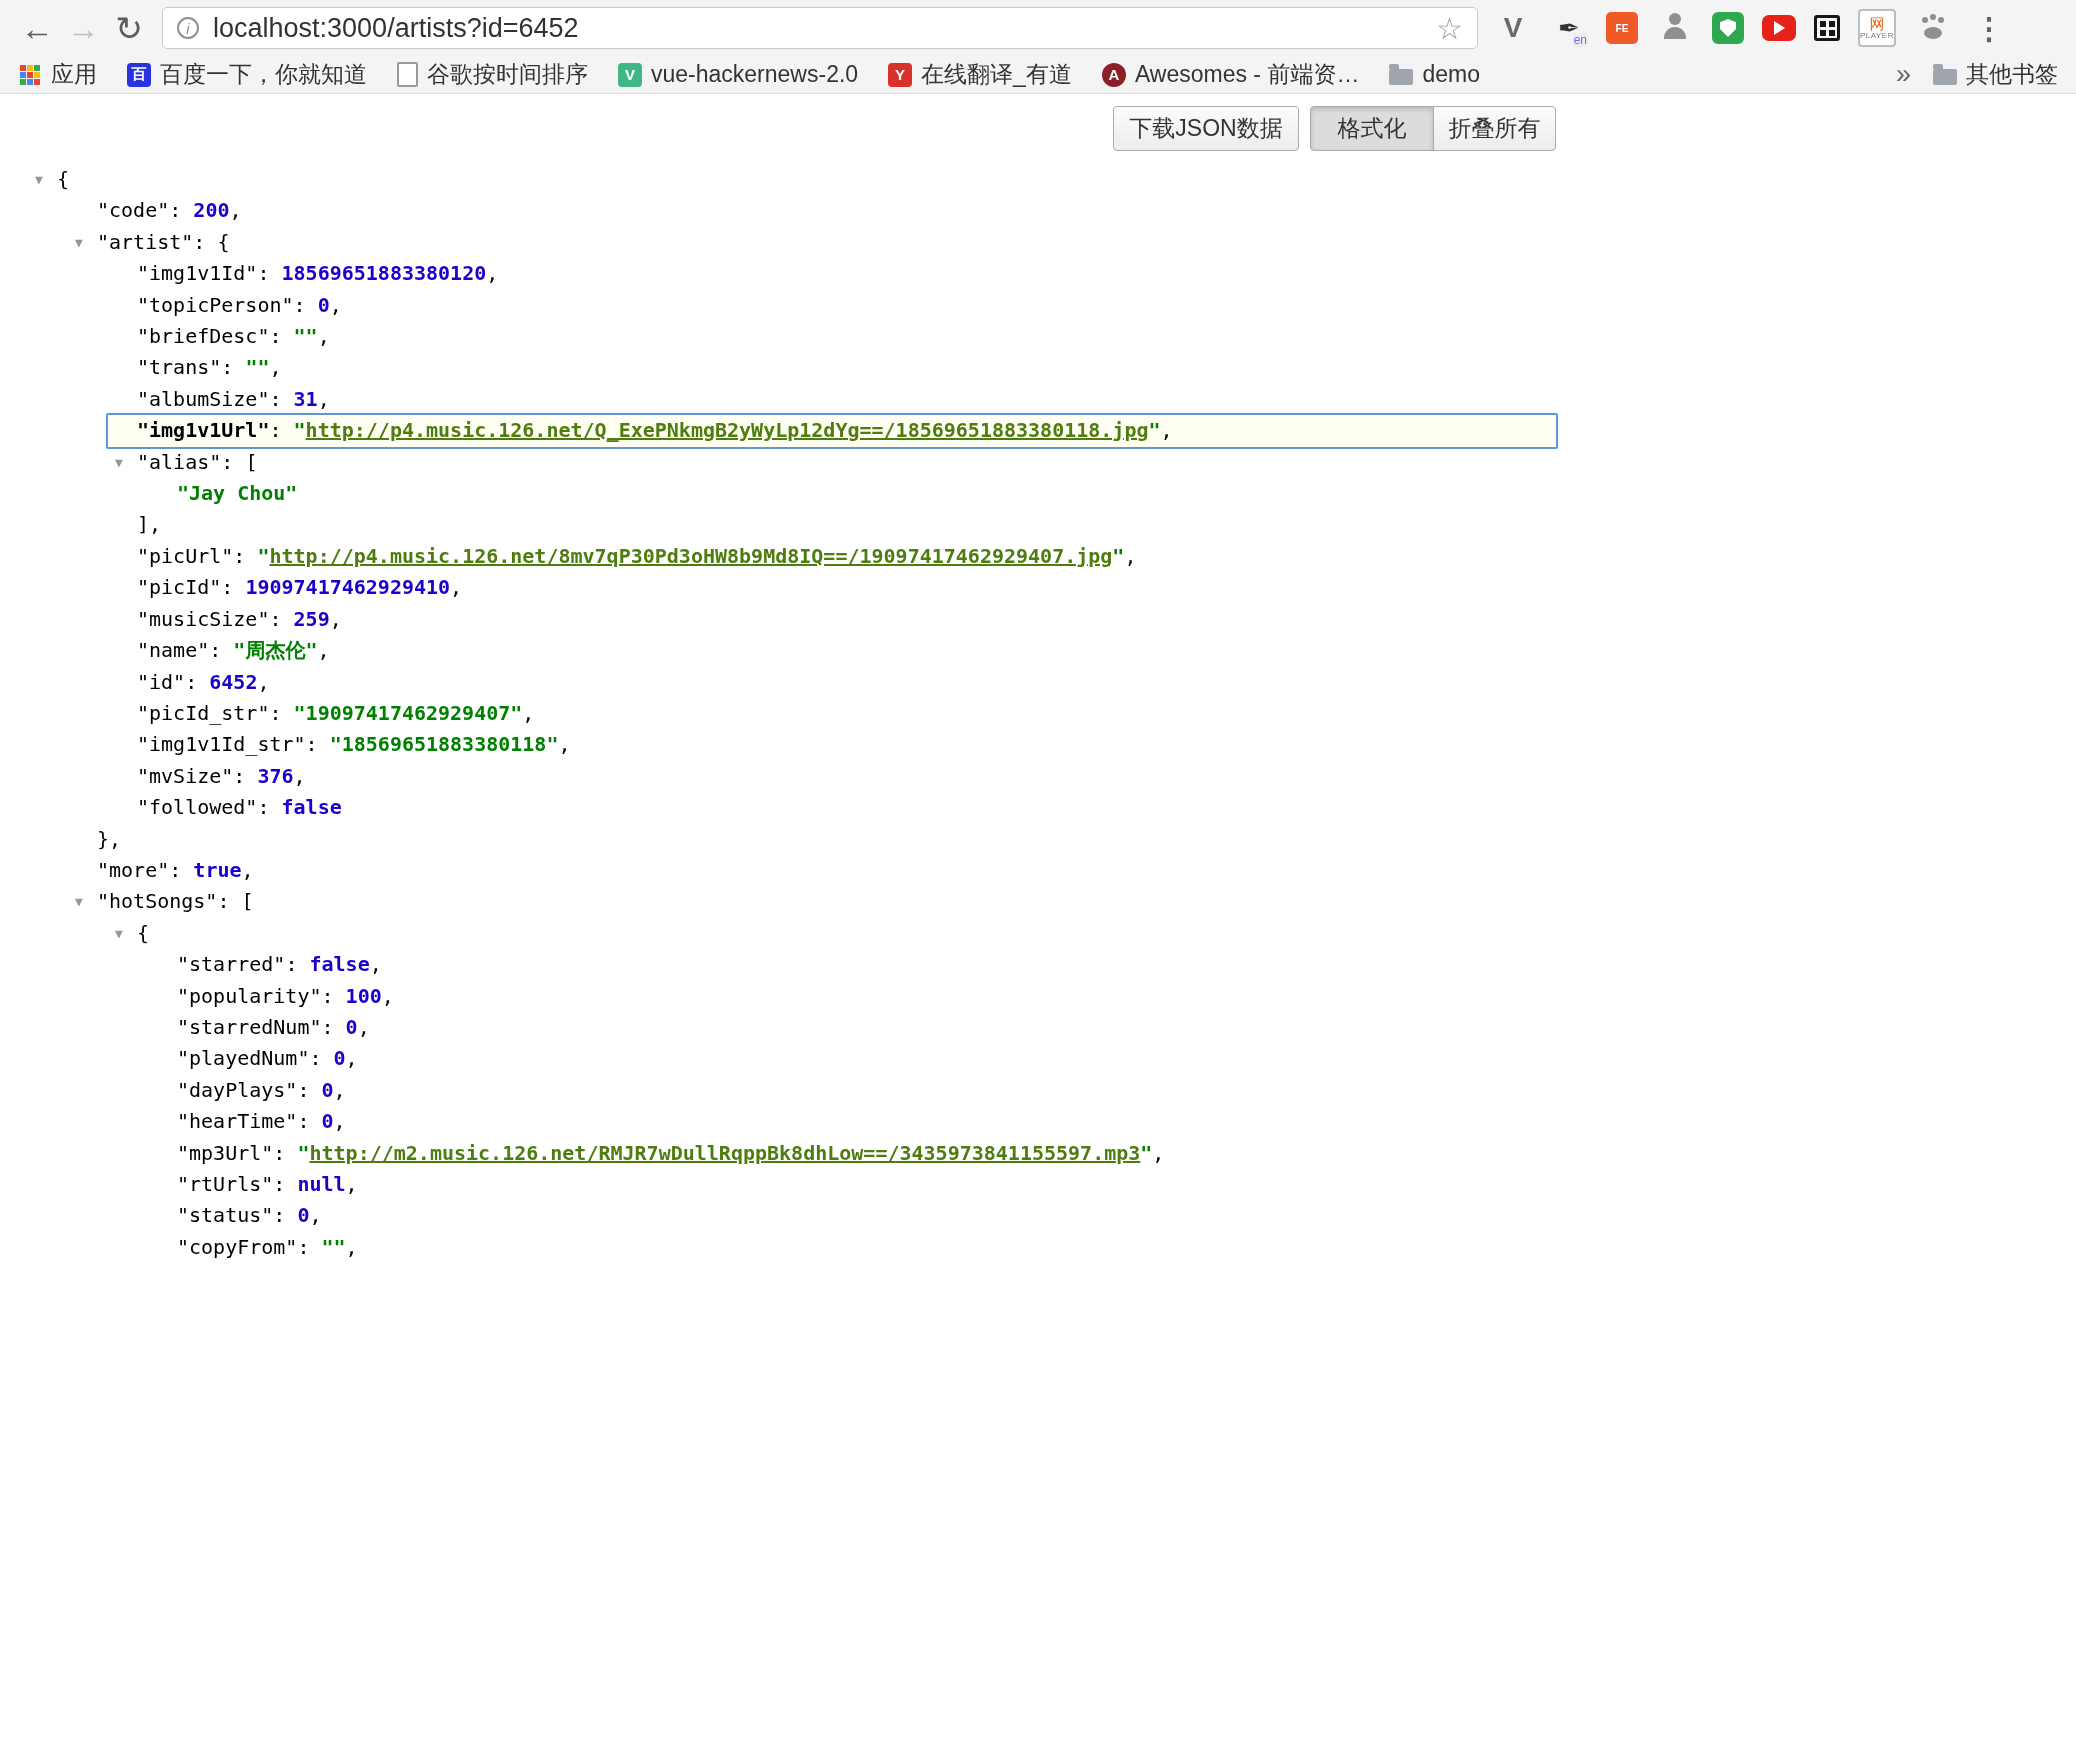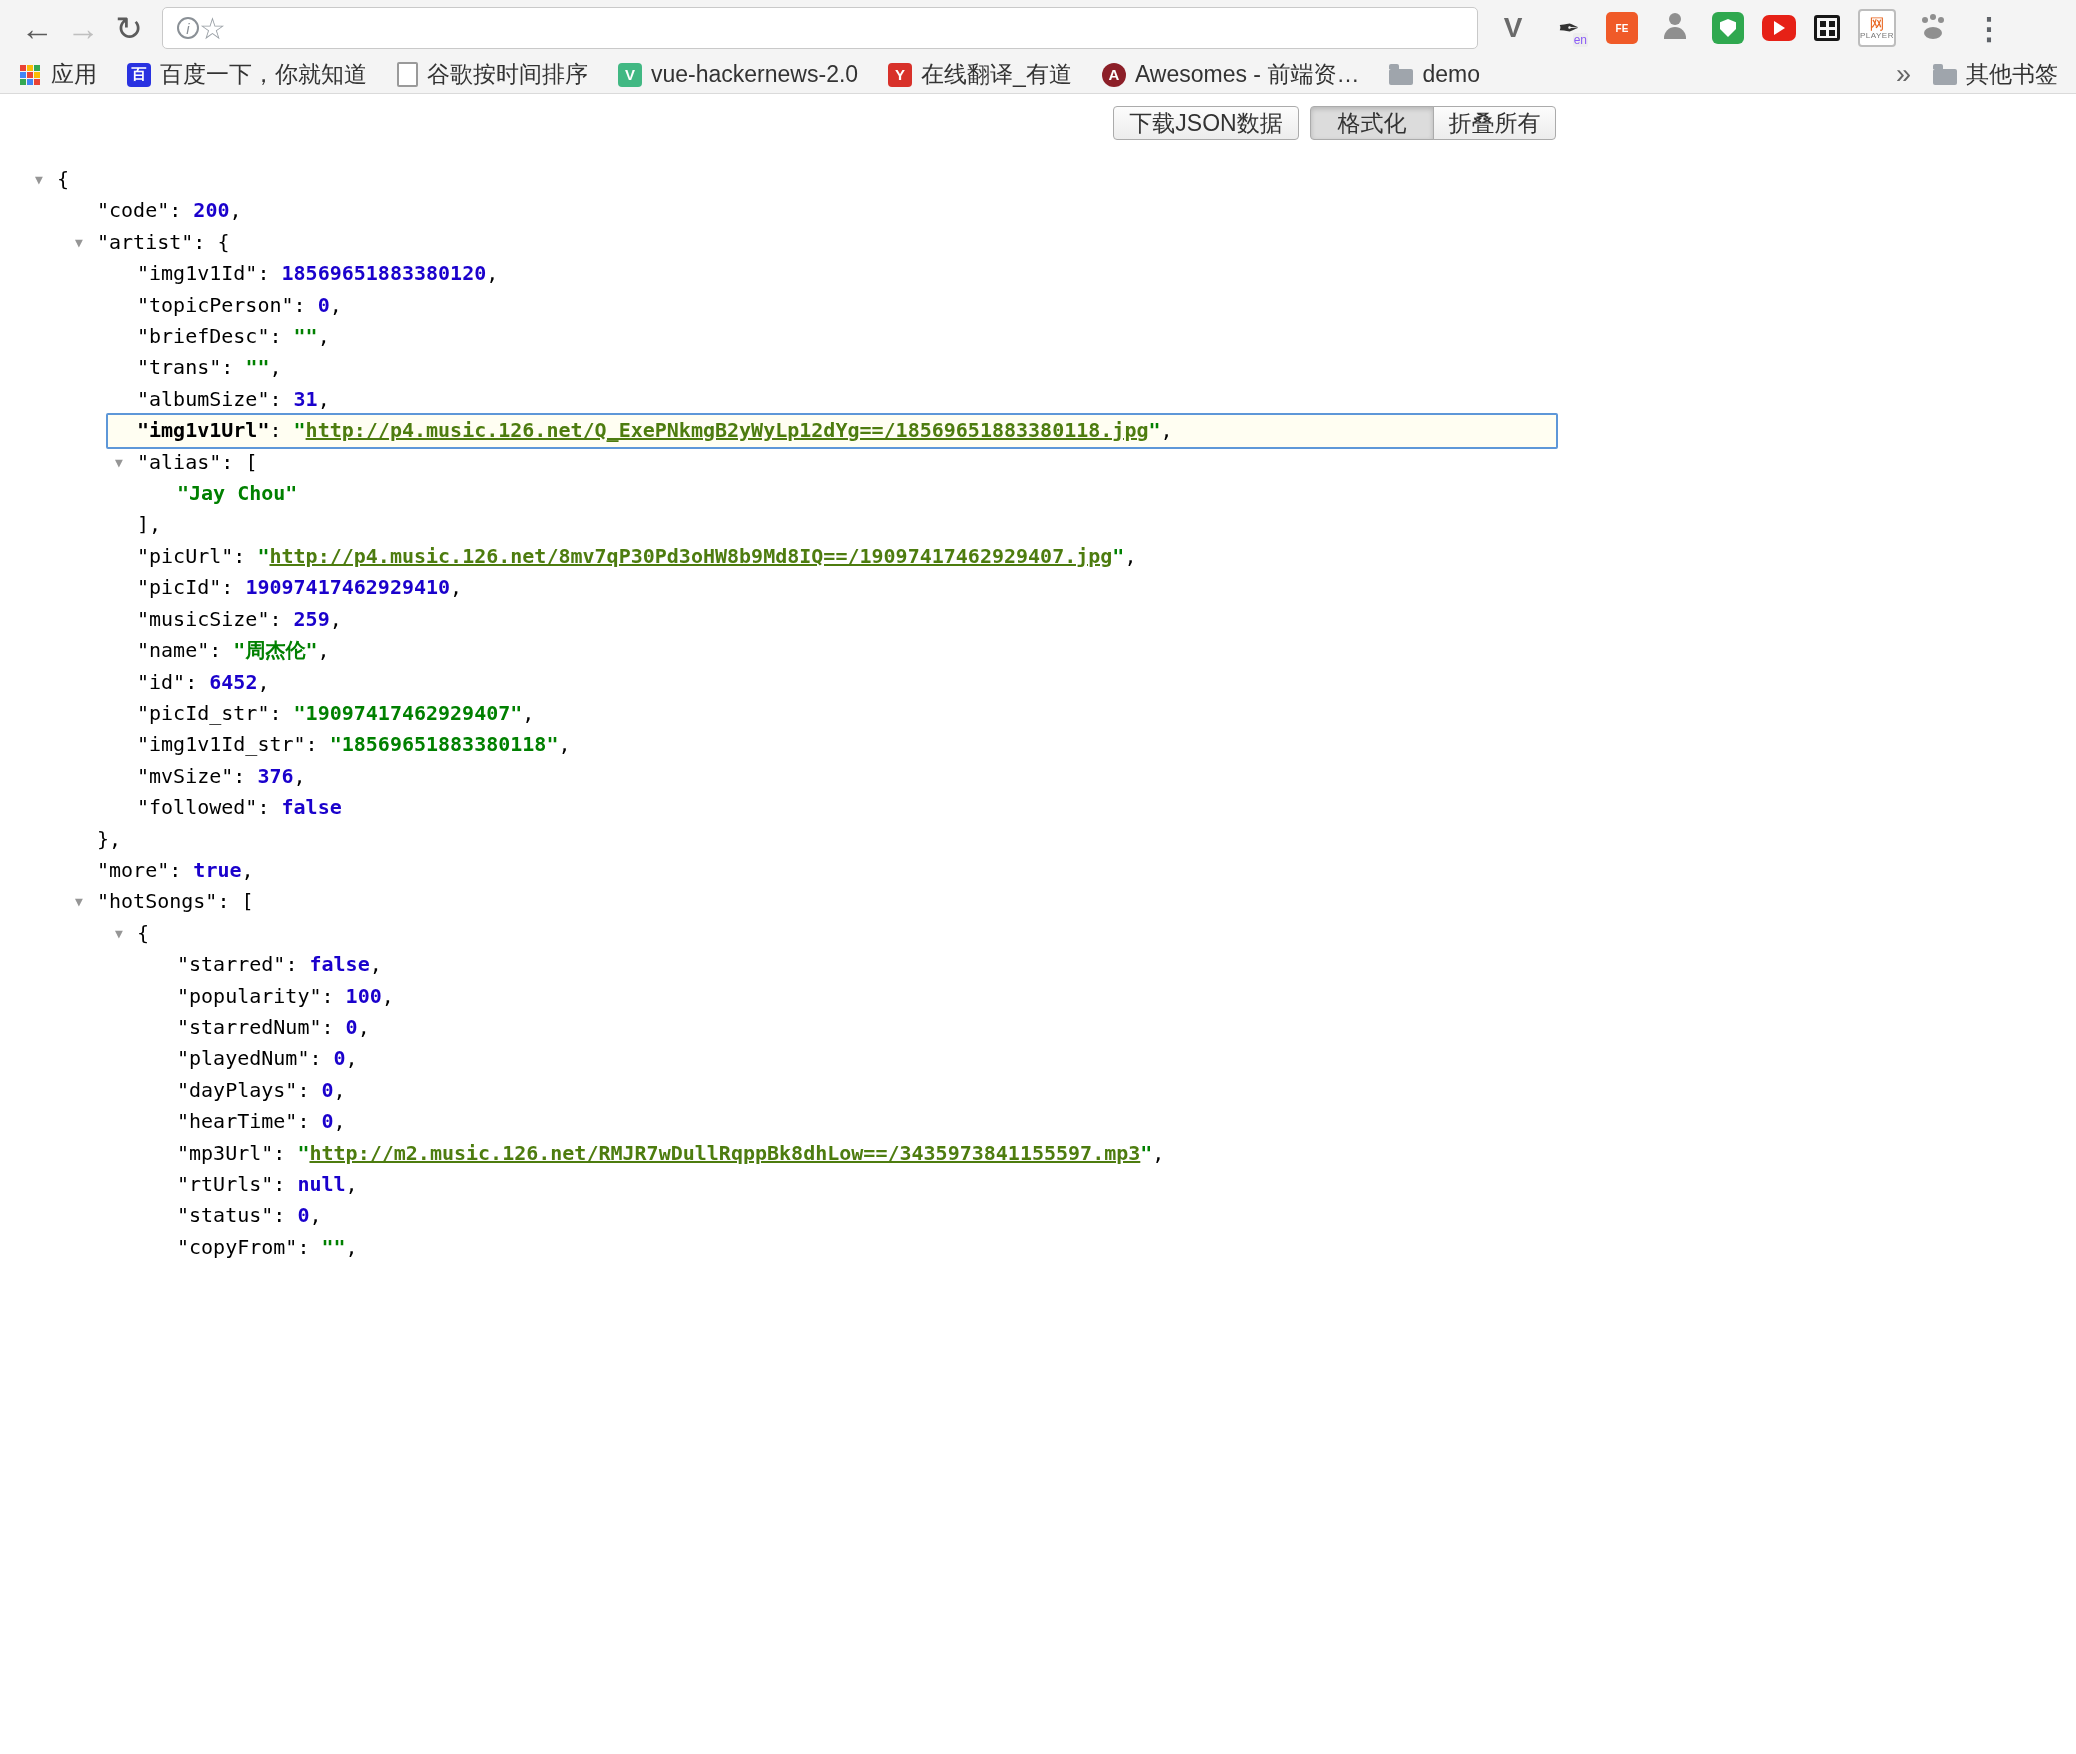--- a/index.html
+++ b/index.html
@@ -71,21 +71,21 @@
   .badge.youdao{background:#D8312A;}
   .badge.awesomes{background:#8C1F28;border-radius:50%;}
   .bm-doc{width:17px;height:21px;background:#fff;border:2px solid #9A9A9A;border-radius:2px;flex:none;}
   .folder{width:24px;height:16px;background:#9FA5AC;border-radius:2px;position:relative;flex:none;margin-top:4px;}
   .folder::before{content:'';position:absolute;top:-5px;left:0;width:10px;height:5px;background:#9FA5AC;border-radius:2px 2px 0 0;}
   .bm-right{margin-left:auto;display:flex;align-items:center;gap:22px;}
   .overflow-chevron{font-size:27px;color:#666;cursor:pointer;}
   
   .content{position:relative;background:#fff;padding-top:12px;}
   .actionrow{position:relative;height:44px;}
-  .btn{position:absolute;top:0;height:34px;border:1px solid #ABABAB;box-sizing:border-box;
+  .btn{position:absolute;top:0;height:45px;border:1px solid #ABABAB;box-sizing:border-box;
     display:flex;align-items:center;justify-content:center;font-size:23px;color:#333;cursor:pointer;
     background:linear-gradient(#FCFCFC,#ECECEC);}
   .btn-download{left:1113px;width:186px;border-radius:4px;}
   .seg-format{left:1310px;width:124px;border-radius:4px 0 0 4px;background:#DCDCDC;box-shadow:inset 0 2px 5px rgba(0,0,0,.18);}
   .seg-collapse{left:1433px;width:123px;border-radius:0 4px 4px 0;}
   
   .json-view{margin-top:14px;font-family:"DejaVu Sans Mono",monospace;font-size:20px;line-height:31.4px;color:#000;}
   .jline{position:relative;white-space:pre;}
   .jline.hl{border:2px solid #5E97D8;background:#FFFEF2;border-radius:2px;box-sizing:content-box;
     margin-top:-2px;margin-bottom:-2px;width:1419px;}
@@ -102,20 +102,21 @@
 
 <div>
 
 
   <div class="toolbar">
     <span class="navbtn">←</span>
     <span class="navbtn disabled">→</span>
     <span class="navbtn">↻</span>
     <div class="omnibox">
       <span class="info-ic">i</span>
+      <span class="url-text">localhost:3000/artists?id=6452</span>
       <span class="star">☆</span>
     </div>
     <div class="extrow">
       <div class="ext">
         <span class="v-glyph">V</span>
       </div>
       <div class="ext">
         <span class="pen-glyph">✒</span>
         <span class="pen-badge">en</span>
       </div>

